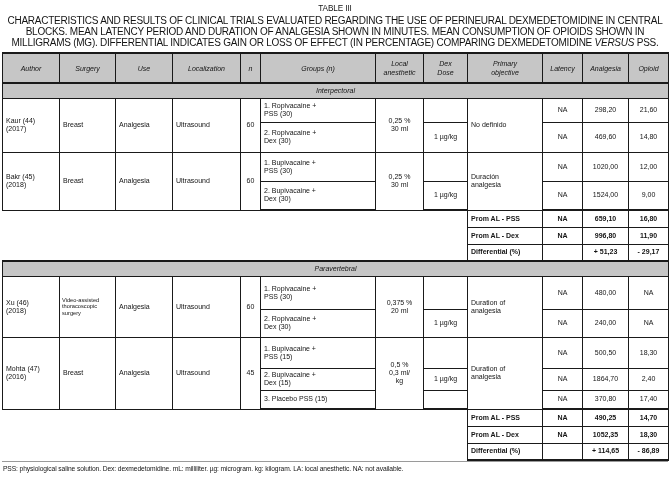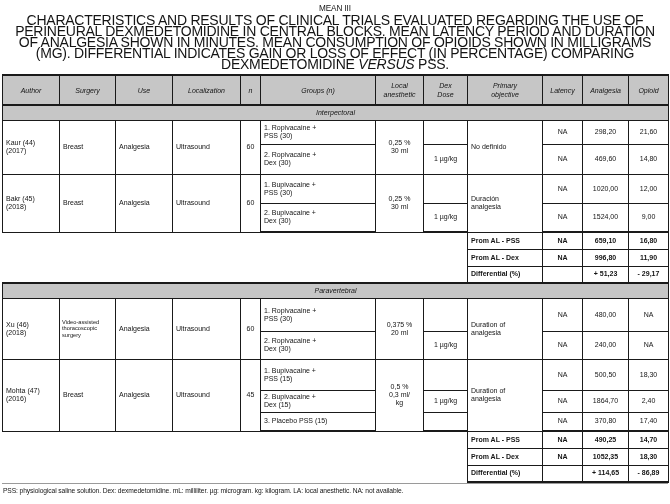--- a/index.html
+++ b/index.html
@@ -5,21 +5,21 @@
   :root { --band-bg:#c6c6c6; --border-color:#1a1a1a; }
   * { box-sizing:border-box; }
   html,body { margin:0; padding:0; }
   body {
     width:670px; height:504px; background:#fff; color:#141414;
     font-family:"Liberation Sans","DejaVu Sans",sans-serif;
     -webkit-font-smoothing:antialiased;
   }
   .page { padding:4px 2px 0; }
   .title { text-align:center; font-size:8.2px; line-height:10px; letter-spacing:-0.1px; }
-  .caption { text-align:center; font-size:14px; line-height:11px; letter-spacing:-0.25px; padding:0 5px; margin:1px 0 4px; }
+  .caption { text-align:center; font-size:10px; line-height:11px; letter-spacing:-0.25px; padding:0 5px; margin:1px 0 4px; }
   .caption .it { font-style:italic; }
 
   table.trials { border-collapse:collapse; table-layout:fixed; width:666px; }
   .trials th, .trials td {
     border:1px solid var(--border-color);
     font-size:7px; line-height:8px; padding:1px 3px;
     text-align:center; vertical-align:middle; white-space:pre-line;
     overflow:hidden;
   }
   .trials th {
@@ -42,21 +42,21 @@
   .footnote {
     width:666px; border-top:1px solid #9a9a9a;
     padding:3px 1px 0; font-size:6.7px; letter-spacing:-0.1px; line-height:8px;
   }
 </style>
 </head>
 <body>
 
 <div class="page">
 
-  <div class="title">MEAN III</div>
+  <div class="title">TABLE III</div>
 
   <div class="caption"><span>CHARACTERISTICS AND RESULTS OF CLINICAL TRIALS EVALUATED REGARDING THE USE OF PERINEURAL DEXMEDETOMIDINE IN CENTRAL BLOCKS. MEAN LATENCY PERIOD AND DURATION OF ANALGESIA SHOWN IN MINUTES. MEAN CONSUMPTION OF OPIOIDS SHOWN IN MILLIGRAMS (MG). DIFFERENTIAL INDICATES GAIN OR LOSS OF EFFECT (IN PERCENTAGE) COMPARING DEXMEDETOMIDINE </span><span class="it">VERSUS</span><span> PSS.</span></div>
 
   <table class="trials">
     <colgroup>
       <col style="width:57px">
         <col style="width:56px">
         <col style="width:57px">
         <col style="width:68px">
       <col style="width:20px">

